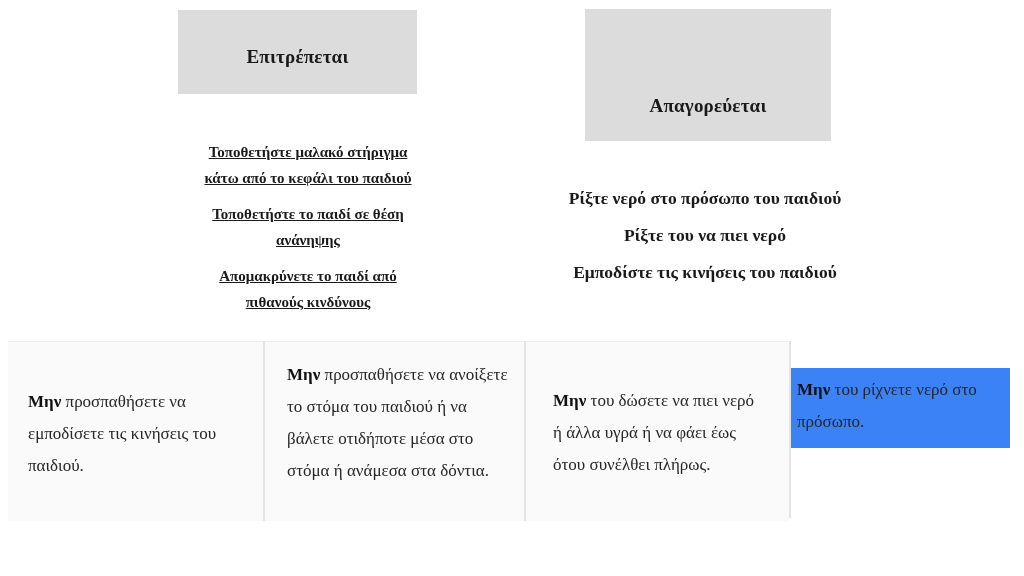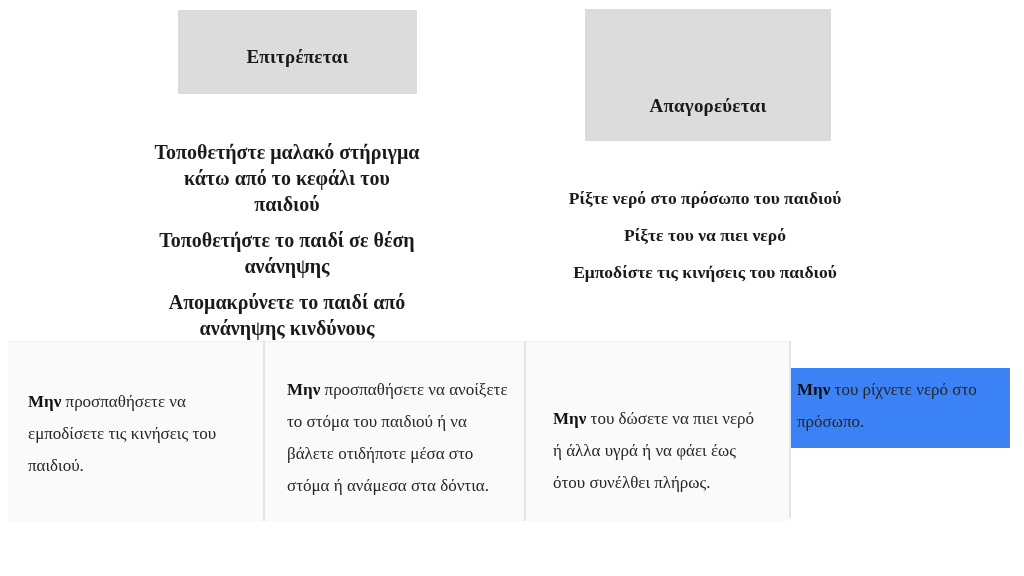--- a/index.html
+++ b/index.html
@@ -44,24 +44,25 @@
   }
 
   
   .top-list {
     position: absolute;
     text-align: center;
     font-weight: bold;
     color: #1a1a1a;
   }
   .top-list.allowed {
-    left: 152px; top: 139px;
+    left: 173px; top: 139px;
     width: 270px;
-    font-size: 20px;
+    font-size: 15px;
     line-height: 26px;
+    text-decoration: underline;
   }
   .top-list.allowed .list-item { margin-bottom: 10px; }
   .top-list.forbidden {
     left: 540px; top: 147px;
     width: 330px;
     font-size: 17.5px;
     line-height: 22px;
     margin-top: 40px;
   }
   .top-list.forbidden .list-item { margin-bottom: 15px; }
@@ -74,22 +75,22 @@
     background: #fafafa;
     border-top: 1px solid #efefef;
     box-sizing: border-box;
     font-size: 17px;
     line-height: 32px;
     color: #262626;
   }
   .dont-card p { margin: 0; }
   .dont-card .emph { font-weight: bold; color: #111; }
   .card-1 { left: 8px;   width: 255px; padding: 44px 8px 0 20px; }
-  .card-2 { left: 265px; width: 259px; padding: 32px 14px 0 22px; }
-  .card-3 { left: 526px; width: 263px; padding: 61px 24px 0 27px; }
+  .card-2 { left: 265px; width: 259px; padding: 17px 14px 0 22px; }
+  .card-3 { left: 526px; width: 263px; padding: 43px 24px 0 27px; }
   .card-4 {
     left: 791px; top: 368px;
     width: 219px; height: 80px;
     padding: 6px 4px 0 6px;
     background: #3b82f6;
     border-top: none;
   }
 
   .v-divider {
     position: absolute;
@@ -119,21 +120,21 @@
     <div class="list-item">
       <div>Τοποθετήστε μαλακό στήριγμα</div>
       <div>κάτω από το κεφάλι του παιδιού</div>
     </div>
     <div class="list-item">
       <div>Τοποθετήστε το παιδί σε θέση</div>
       <div>ανάνηψης</div>
     </div>
     <div class="list-item">
       <div>Απομακρύνετε το παιδί από</div>
-      <div>ανάνηψης κινδύνους</div>
+      <div>πιθανούς κινδύνους</div>
     </div>
   </div>
 
   <div class="top-list forbidden">
     <div class="list-item">Ρίξτε νερό στο πρόσωπο του παιδιού</div>
     <div class="list-item">Ρίξτε του να πιει νερό</div>
     <div class="list-item">Εμποδίστε τις κινήσεις του παιδιού</div>
   </div>
 
   <div class="dont-card card-1">

